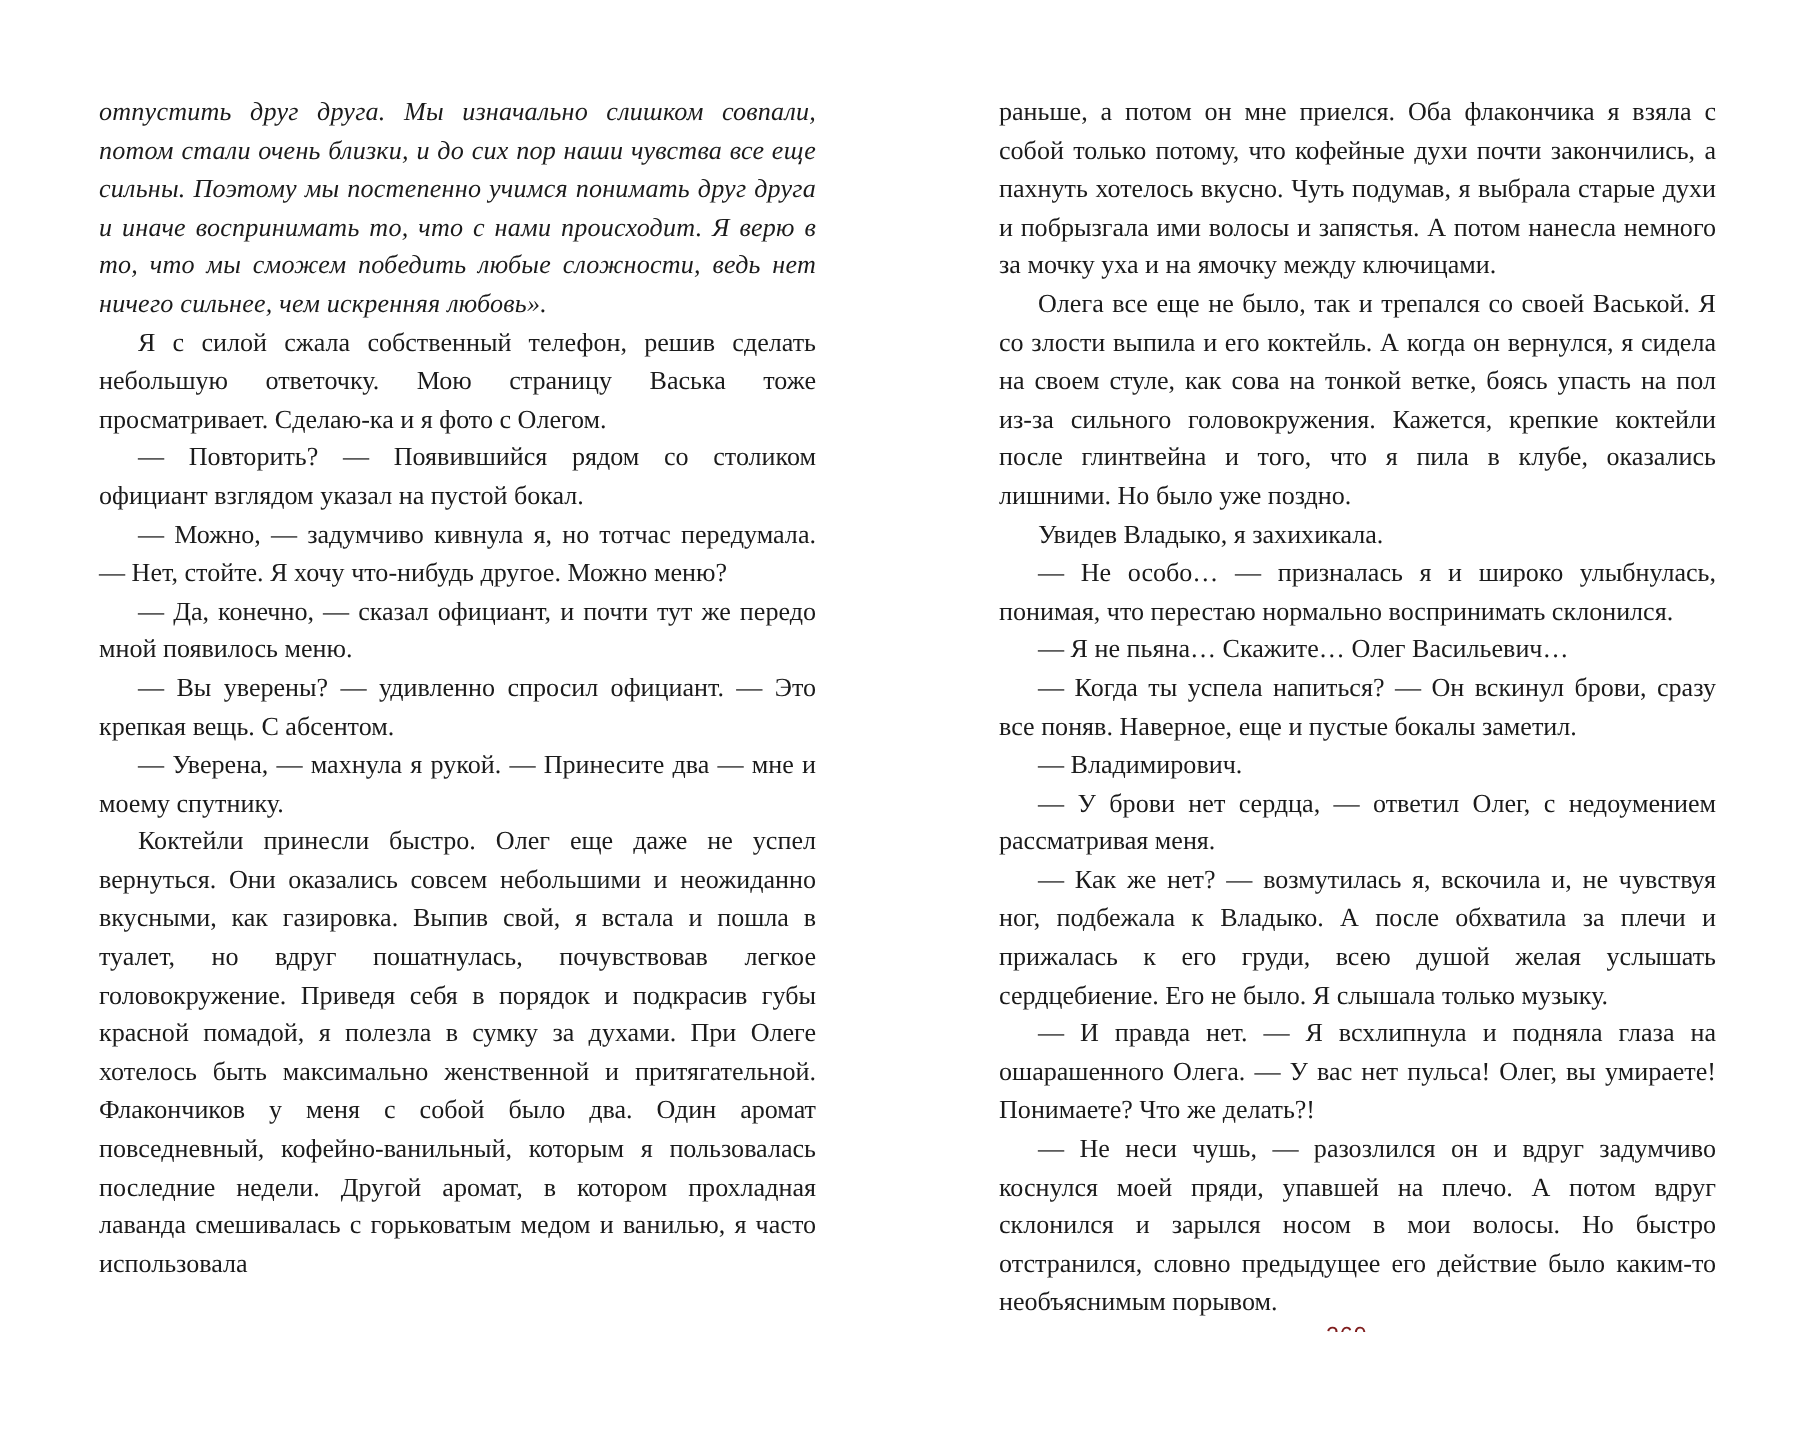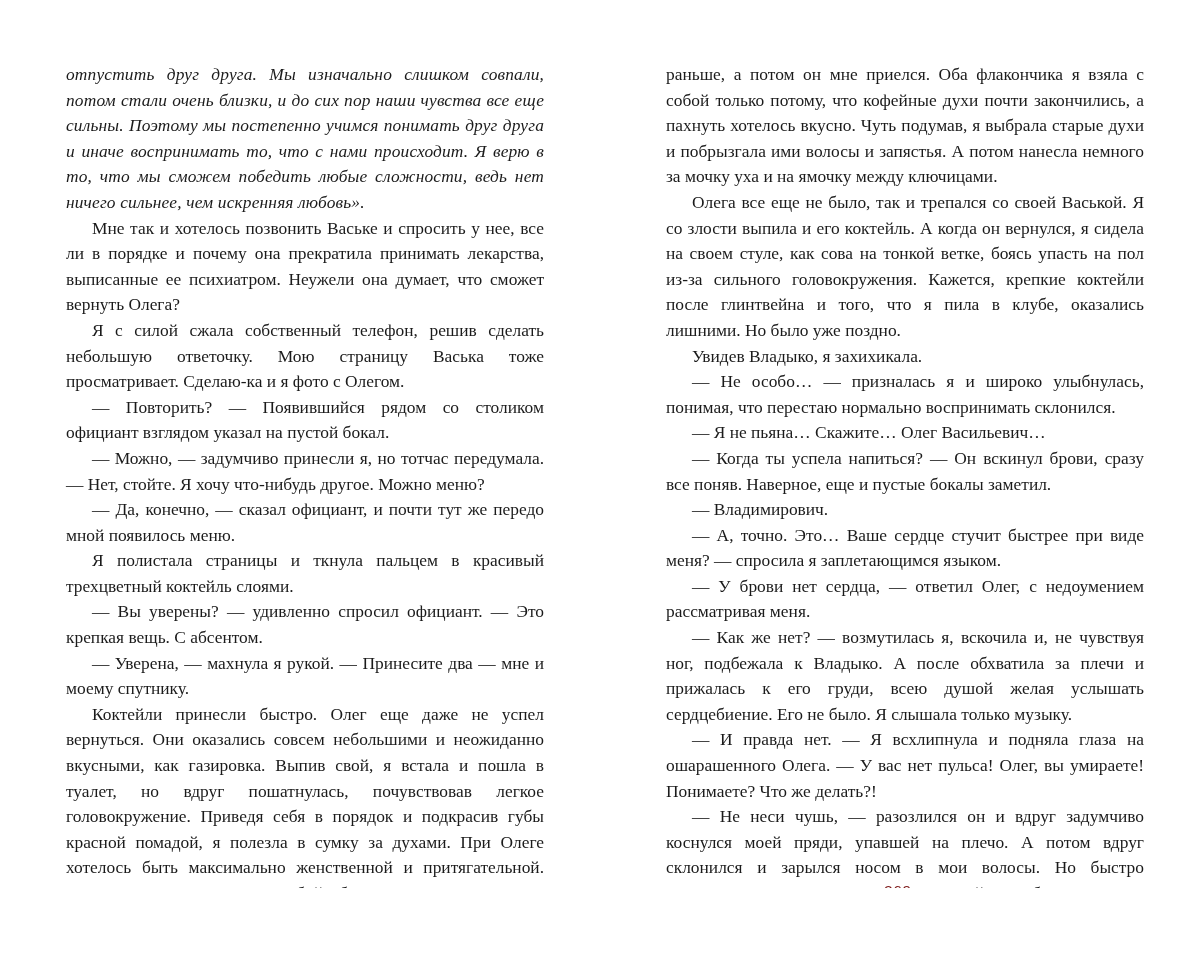--- a/index.html
+++ b/index.html
@@ -68,40 +68,37 @@
 </style>
 </head>
 <body>
 
 <div class="page">
 
   <div class="spread">
 
     <div class="column left">
       <p class="para italic">отпустить друг друга. Мы изначально слишком совпали, потом стали очень близки, и до сих пор наши чувства все еще сильны. Поэтому мы постепенно учимся понимать друг друга и иначе воспринимать то, что с нами происходит. Я верю в то, что мы сможем победить любые сложности, ведь нет ничего сильнее, чем искренняя любовь».</p>
-      <p class="para">Мне так и хотелось позвонить Ваське и спросить у нее, все ли в порядке и почему она прекратила принимать лекарства, выписанные ее психиатром. Неужели она думает, что сможет вернуть Олега?</p>
       <p class="para">Я с силой сжала собственный телефон, решив сделать небольшую ответочку. Мою страницу Васька тоже просматривает. Сделаю-ка и я фото с Олегом.</p>
       <p class="para">— Повторить? — Появившийся рядом со столиком официант взглядом указал на пустой бокал.</p>
-      <p class="para">— Можно, — задумчиво принесли я, но тотчас передумала. — Нет, стойте. Я хочу что-нибудь другое. Можно меню?</p>
+      <p class="para">— Можно, — задумчиво кивнула я, но тотчас передумала. — Нет, стойте. Я хочу что-нибудь другое. Можно меню?</p>
       <p class="para">— Да, конечно, — сказал официант, и почти тут же передо мной появилось меню.</p>
-      <p class="para">Я полистала страницы и ткнула пальцем в красивый трехцветный коктейль слоями.</p>
       <p class="para">— Вы уверены? — удивленно спросил официант. — Это крепкая вещь. С абсентом.</p>
       <p class="para">— Уверена, — махнула я рукой. — Принесите два — мне и моему спутнику.</p>
       <p class="para">Коктейли принесли быстро. Олег еще даже не успел вернуться. Они оказались совсем небольшими и неожиданно вкусными, как газировка. Выпив свой, я встала и пошла в туалет, но вдруг пошатнулась, почувствовав легкое головокружение. Приведя себя в порядок и подкрасив губы красной помадой, я полезла в сумку за духами. При Олеге хотелось быть максимально женственной и притягательной. Флакончиков у меня с собой было два. Один аромат повседневный, кофейно-ванильный, которым я пользовалась последние недели. Другой аромат, в котором прохладная лаванда смешивалась с горьковатым медом и ванилью, я часто использовала</p>
     </div>
 
     <div class="column right">
       <p class="para cont">раньше, а потом он мне приелся. Оба флакончика я взяла с собой только потому, что кофейные духи почти закончились, а пахнуть хотелось вкусно. Чуть подумав, я выбрала старые духи и побрызгала ими волосы и запястья. А потом нанесла немного за мочку уха и на ямочку между ключицами.</p>
       <p class="para">Олега все еще не было, так и трепался со своей Васькой. Я со злости выпила и его коктейль. А когда он вернулся, я сидела на своем стуле, как сова на тонкой ветке, боясь упасть на пол из-за сильного головокружения. Кажется, крепкие коктейли после глинтвейна и того, что я пила в клубе, оказались лишними. Но было уже поздно.</p>
       <p class="para">Увидев Владыко, я захихикала.</p>
       <p class="para">— Не особо… — призналась я и широко улыбнулась, понимая, что перестаю нормально воспринимать склонился.</p>
       <p class="para">— Я не пьяна… Скажите… Олег Васильевич…</p>
       <p class="para">— Когда ты успела напиться? — Он вскинул брови, сразу все поняв. Наверное, еще и пустые бокалы заметил.</p>
       <p class="para">— Владимирович.</p>
-      <p class="para">— А, точно. Это… Ваше сердце стучит быстрее при виде меня? — спросила я заплетающимся языком.</p>
       <p class="para">— У брови нет сердца, — ответил Олег, с недоумением рассматривая меня.</p>
       <p class="para">— Как же нет? — возмутилась я, вскочила и, не чувствуя ног, подбежала к Владыко. А после обхватила за плечи и прижалась к его груди, всею душой желая услышать сердцебиение. Его не было. Я слышала только музыку.</p>
       <p class="para">— И правда нет. — Я всхлипнула и подняла глаза на ошарашенного Олега. — У вас нет пульса! Олег, вы умираете! Понимаете? Что же делать?!</p>
       <p class="para">— Не неси чушь, — разозлился он и вдруг задумчиво коснулся моей пряди, упавшей на плечо. А потом вдруг склонился и зарылся носом в мои волосы. Но быстро отстранился, словно предыдущее его действие было каким-то необъяснимым порывом.</p>
     </div>
 
   </div>
 
   <div class="folio left">268</div>
   <div class="folio right">269</div>

